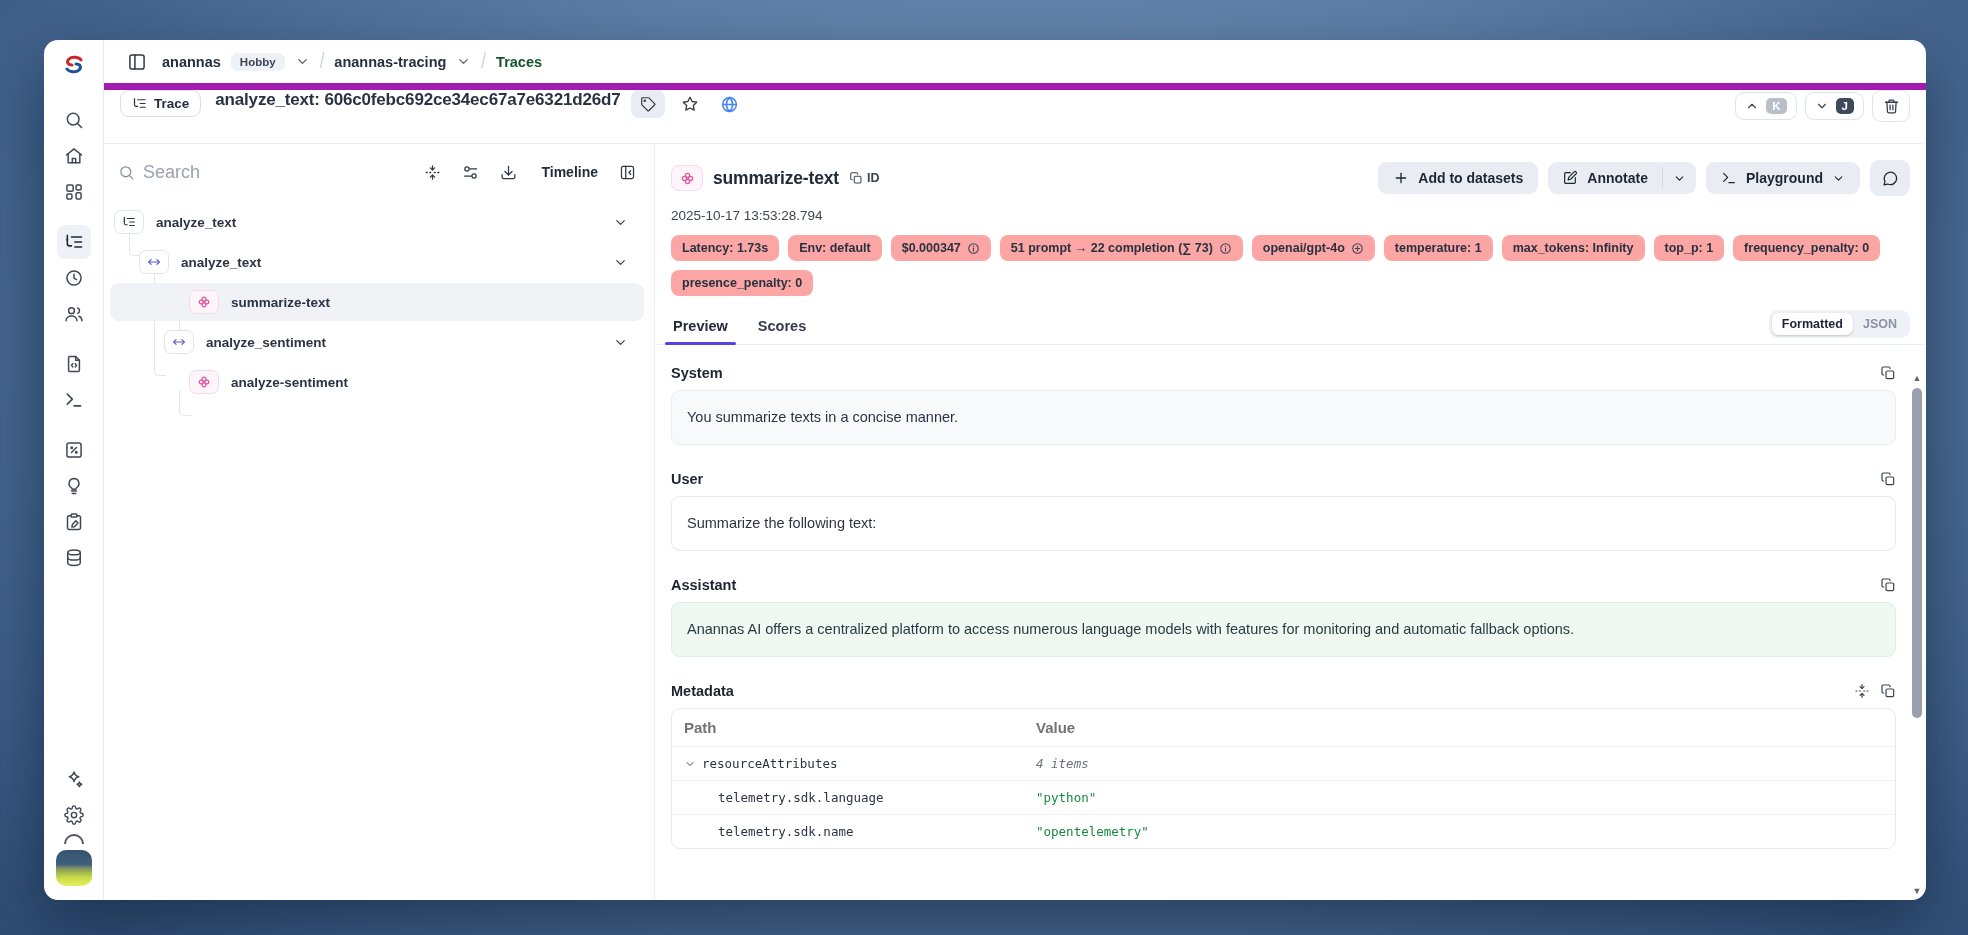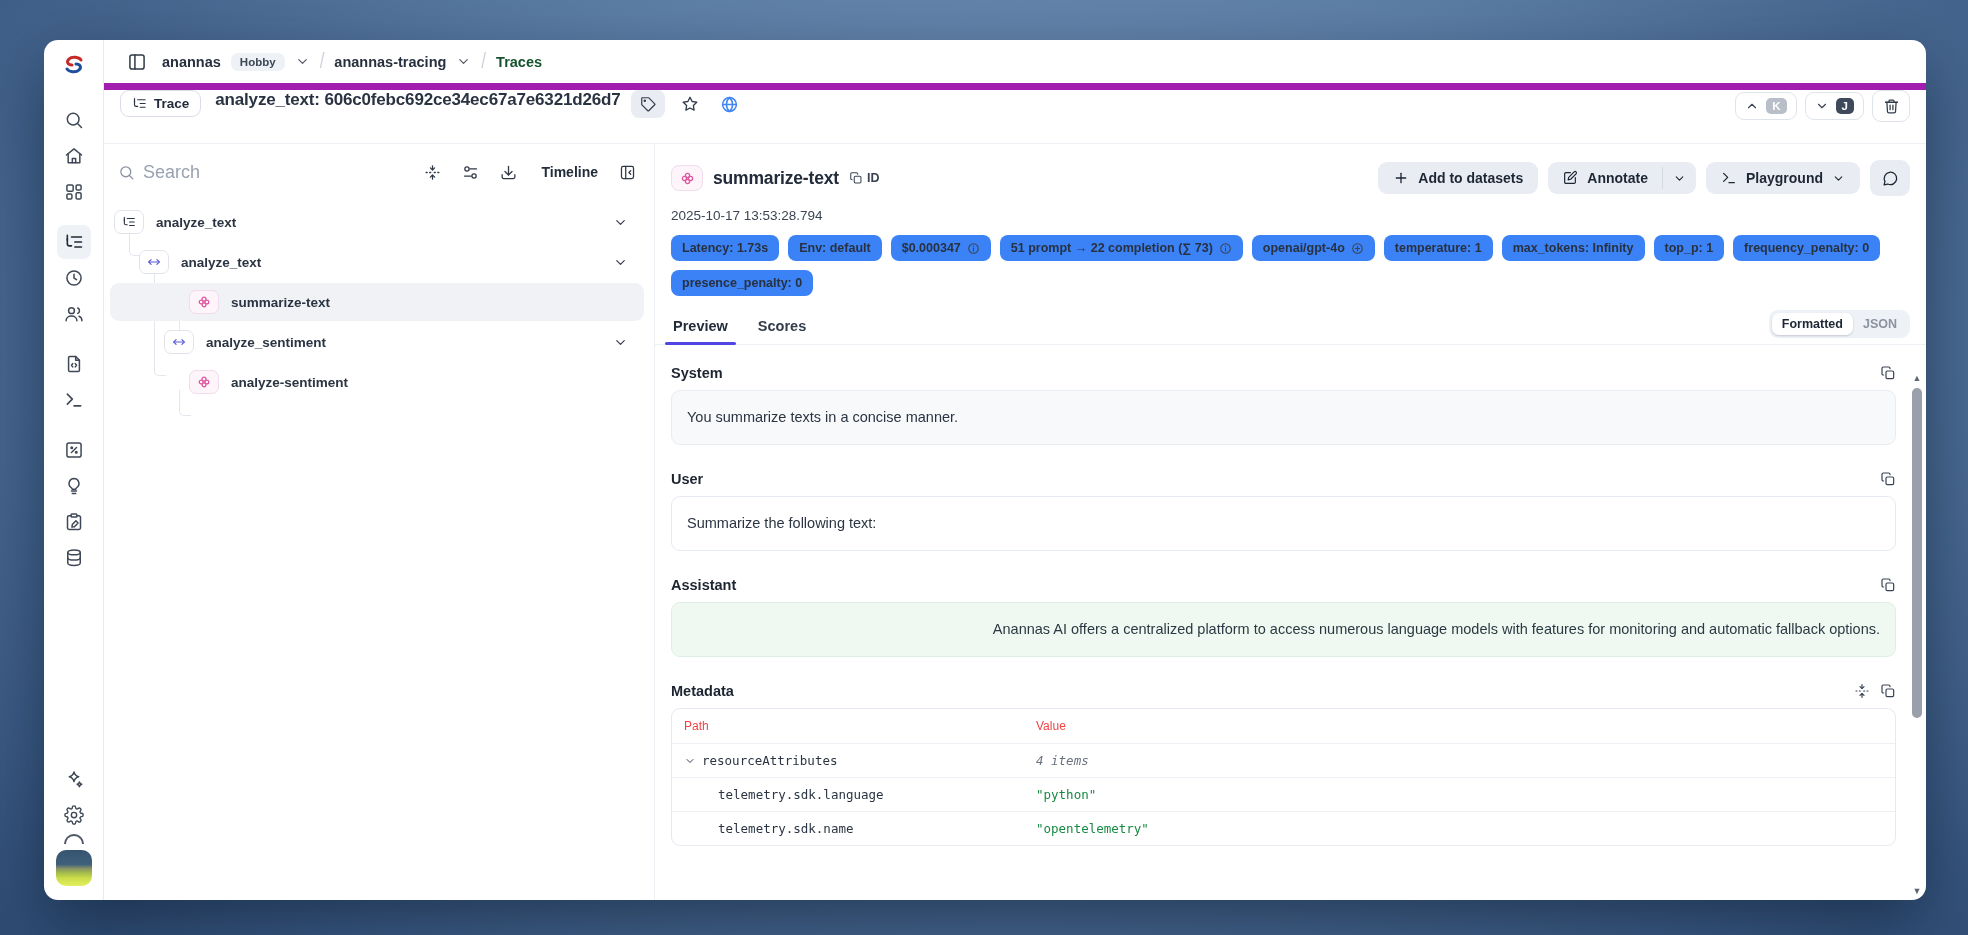--- a/index.html
+++ b/index.html
@@ -94,44 +94,44 @@
   .splitbtn .seg{ display:flex; align-items:center; gap:9px; padding:8px 14px; font-size:14px; font-weight:700; color:#1d2634; cursor:pointer; }
   .splitbtn .seg svg{ width:16px; height:16px; }
   .splitbtn .divider{ width:1px; background:#d4dae2; margin:5px 0; }
   .splitbtn .caret{ display:flex; align-items:center; padding:0 10px; cursor:pointer; color:#1d2634; }
   .splitbtn .caret svg{ width:13px; height:13px; }
   .squarebtn{ width:40px; height:36px; background:#e9edf3; border-radius:9px; display:flex; align-items:center; justify-content:center; color:#1d2634; cursor:pointer; flex:0 0 40px; }
   .squarebtn svg{ width:17px; height:17px; }
   .timestamp{ font-size:13.5px; color:#3c4553; padding:0 16px; margin-top:12px; }
   .badges{ padding:0 0 0 16px; margin-top:12px; display:flex; gap:9px; overflow:hidden; white-space:nowrap; flex-wrap:nowrap; }
   .badges.row2{ margin-top:9px; }
-  .badge{ display:inline-flex; align-items:center; gap:6px; background:#3b82f6; border-radius:8px; padding:6px 11px; font-size:12.5px; font-weight:700; color:#28313f; flex:0 0 auto; }
+  .badge{ display:inline-flex; align-items:center; gap:6px; background:#fca5a5; border-radius:8px; padding:6px 11px; font-size:12.5px; font-weight:700; color:#28313f; flex:0 0 auto; }
   .badge svg{ width:13px; height:13px; color:#3a4352; }
   .tabsrow{ margin-top:14px; padding:0 16px; border-bottom:1px solid #eceff3; display:flex; align-items:flex-end; position:relative; }
   .tab{ font-size:14.5px; font-weight:600; color:#232c3a; padding:6px 2px 10px; margin-right:26px; cursor:pointer; position:relative; }
   .tab.active::after{ content:""; position:absolute; left:-6px; right:-6px; bottom:-1px; height:3.5px; background:#4f46e5; border-radius:2px; }
   .tab.inactive{ color:#333c4a; }
   .fmt-toggle{ margin-left:auto; margin-bottom:6px; background:#eef1f5; border-radius:9px; padding:3px; display:flex; align-items:center; }
   .fmt-opt{ font-size:12.5px; font-weight:700; padding:4px 10px; border-radius:7px; cursor:pointer; }
   .fmt-opt.on{ background:#fff; color:#1d2634; box-shadow:0 1px 2px rgba(15,23,42,.18); }
   .fmt-opt.off{ color:#8b93a1; }
   .dcontent{ flex:1; overflow:hidden; padding:20px 30px 0 16px; position:relative; }
   .sec-head{ display:flex; align-items:center; justify-content:space-between; margin-bottom:9px; }
   .sec-label{ font-size:14.5px; font-weight:700; color:#1b2430; }
   .sec-icons{ display:flex; gap:10px; color:#3a4352; }
   .sec-icons .ic{ width:16px; height:16px; cursor:pointer; }
   .msgbox{ border-radius:9px; padding:16px 15px; font-size:14.5px; color:#2b3442; line-height:1.45; margin-bottom:26px; }
   .msgbox.system{ background:#f7f9fb; border:1px solid #e9edf2; }
   .msgbox.user{ background:#fff; border:1px solid #e5e9f0; }
-  .msgbox.assistant{ background:#eff9f2; border:1px solid #ddefe2; color:#2b3a42;text-align:right; }
+  .msgbox.assistant{ background:#eff9f2; border:1px solid #ddefe2; color:#2b3a42; }
   .mtable{ border:1px solid #e5e9f0; border-radius:9px; overflow:hidden; font-family:"DejaVu Sans Mono", monospace; }
   .mrow{ display:grid; grid-template-columns:352px 1fr; border-top:1px solid #edf0f4; }
   .mrow:first-child{ border-top:none; }
   .mcell{ padding:9px 12px; font-size:12.5px; color:#2b3442; display:flex; align-items:center; gap:6px; }
-  .mhead .mcell{ font-family:"Liberation Sans",sans-serif; font-size:12px; font-weight:400; color:#ef4444; padding:10px 12px; }
+  .mhead .mcell{ font-family:"Liberation Sans",sans-serif; font-size:15px; font-weight:700; color:#737373; padding:10px 12px; }
   .mcell.indent{ padding-left:46px; }
   .val-items{ font-style:italic; color:#6b7280; }
   .val-str{ color:#178a42; }
   .mcell .gchev{ width:12px; height:12px; color:#3a4352; }
   
   .sbar{ position:absolute; top:228px; bottom:3px; right:2px; width:14px; display:flex; flex-direction:column; align-items:center; }
   .sbar .sarrow{ font-size:9px; color:#5f6672; line-height:12px; height:12px; cursor:pointer; }
   .sbar .strack{ flex:1; width:100%; position:relative; }
   .sbar .sthumb{ position:absolute; top:4px; left:2px; width:10px; height:330px; background:#9aa0ab; border-radius:6px; cursor:grab; }
   .sbar .sarrow.bottom{ margin-top:auto; }

